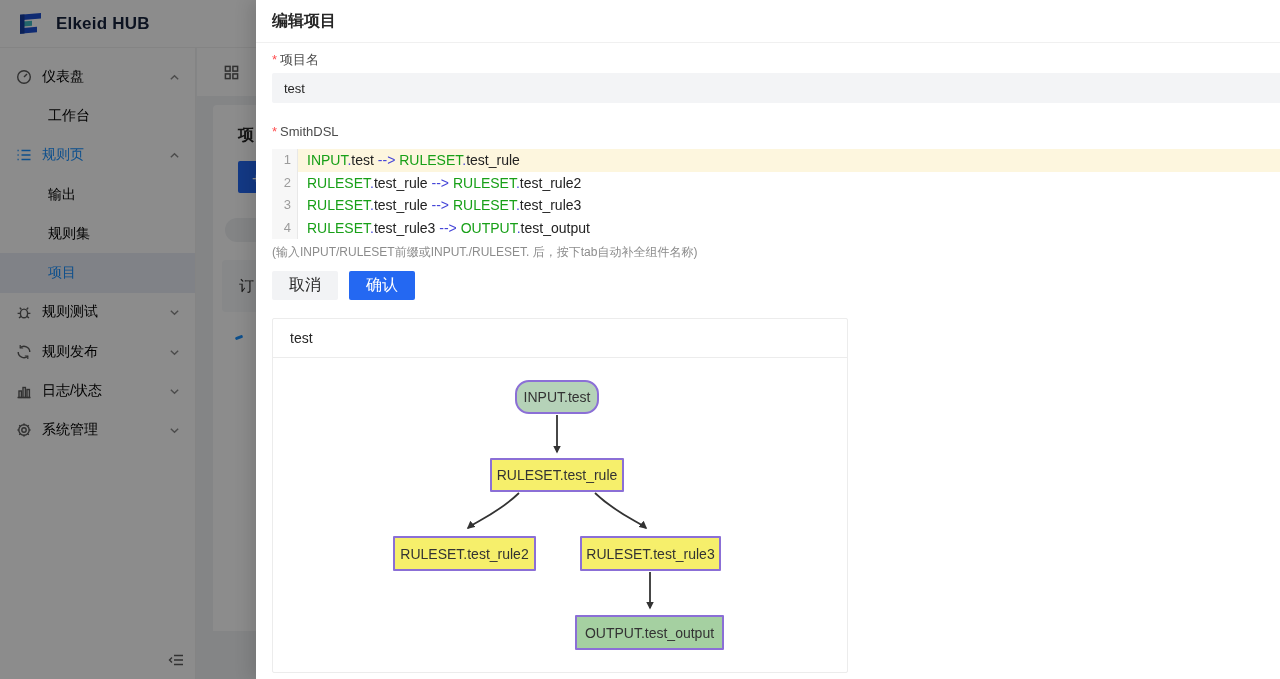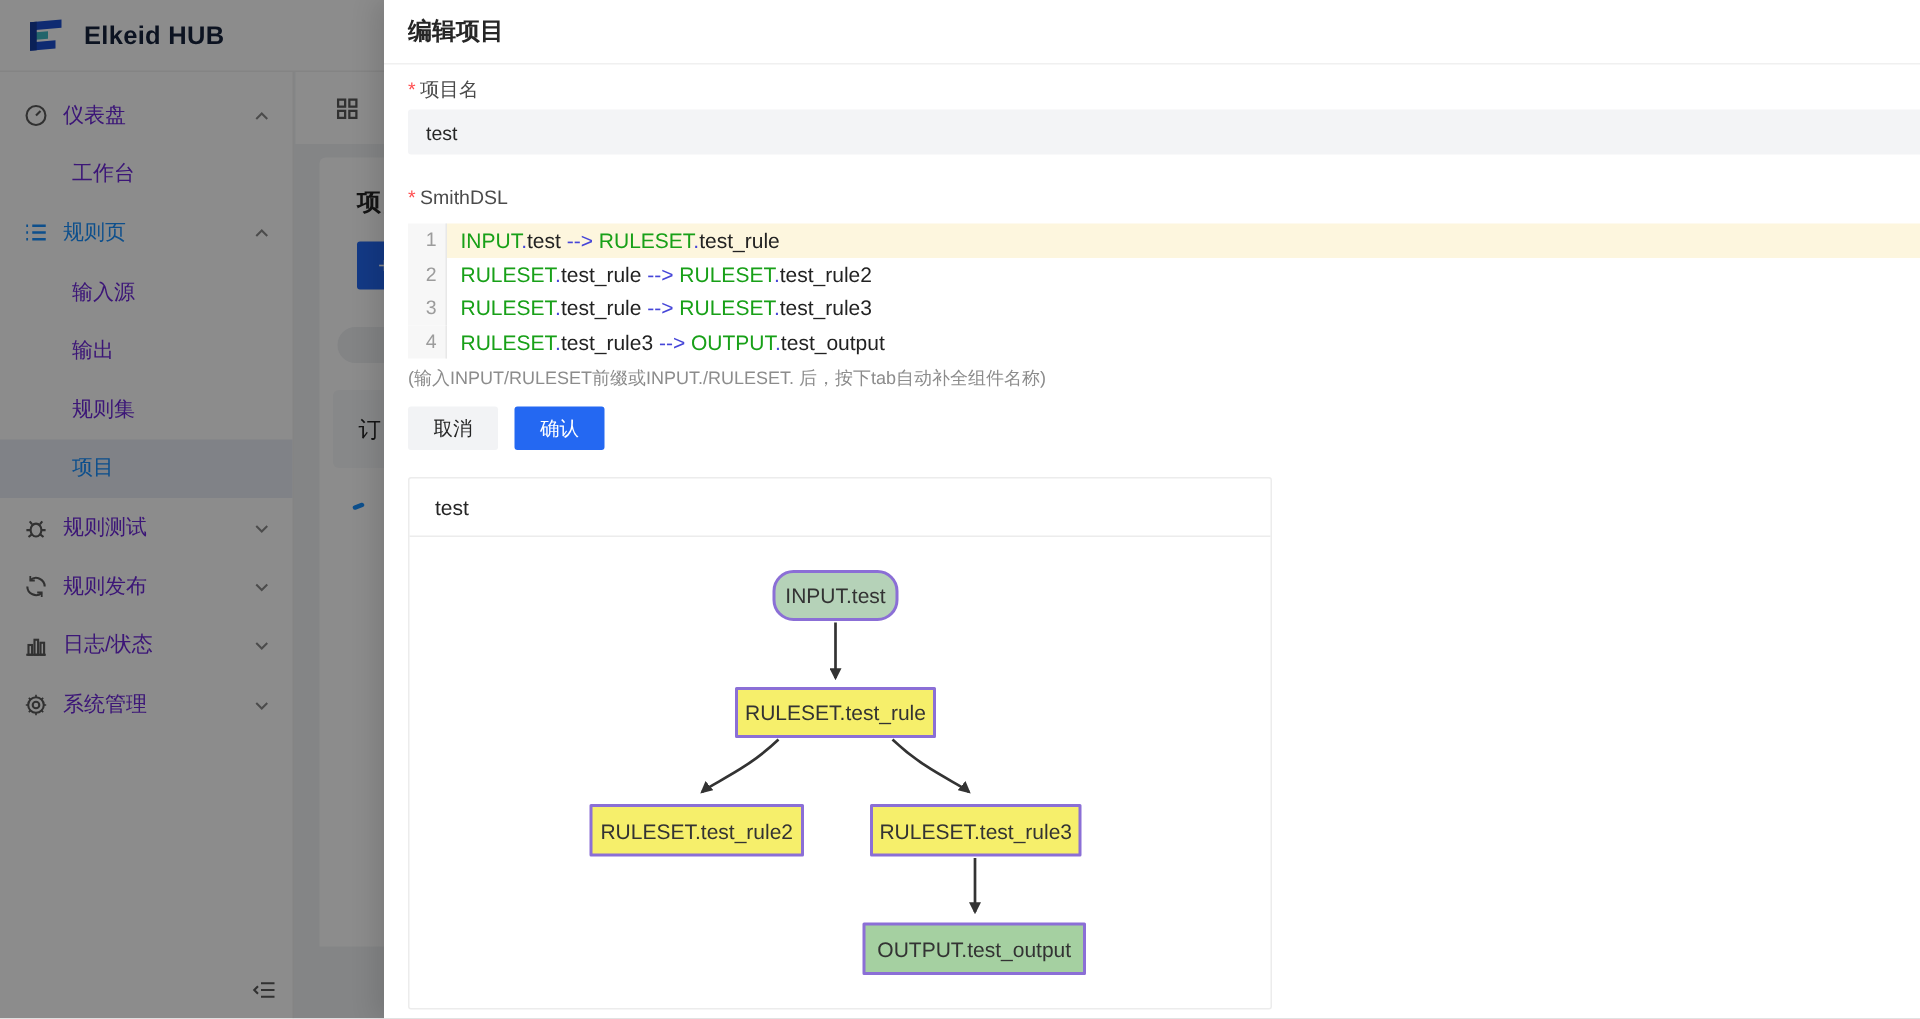--- a/index.html
+++ b/index.html
@@ -5,21 +5,21 @@
   * { margin:0; padding:0; box-sizing:border-box; }
   html,body { width:1280px; height:679px; overflow:hidden; font-family:"Liberation Sans","DejaVu Sans",sans-serif; background:#fff; }
   .stage { position:relative; width:1280px; height:679px; overflow:hidden; }
 
   
   .app { position:absolute; inset:0; background:#f0f2f5; }
   .app-header { position:absolute; left:0; top:0; width:100%; height:48px; background:#fff; border-bottom:1px solid #f0f0f0; display:flex; align-items:center; padding-left:18px; }
   .logo { width:28px; height:26px; margin-right:10px; }
   .app-title { font-size:17px; font-weight:700; color:#17233d; letter-spacing:.2px; }
   .sidebar { position:absolute; left:0; top:48px; width:196px; height:631px; background:#fff; border-right:1px solid #f0f0f0; padding-top:9px; }
-  .menu-row { height:39.3px; display:flex; align-items:center; padding:0 16px; font-size:14px; color:#6d28d9; cursor:pointer; position:relative; }
+  .menu-row { height:39.3px; display:flex; align-items:center; padding:0 16px; font-size:14px; color:#000000; cursor:pointer; position:relative; }
   .menu-row .mi { width:16px; height:16px; margin-right:10px; flex:0 0 16px; display:flex; align-items:center; justify-content:center; }
   .menu-row.child { padding-left:48px; }
   .menu-row .chev { margin-left:auto; width:10px; height:10px; }
   .menu-row.blue { color:var(--menu-blue); }
   .menu-row.selected { background:#e9edf6; color:var(--menu-blue); }
   .mi svg, .chev svg { display:block; }
   .collapse-trigger { position:absolute; left:165px; bottom:8px; width:22px; height:22px; display:flex; align-items:center; justify-content:center; }
 
   
   .content-toolbar { position:absolute; left:197px; top:48px; width:59px; height:48px; background:#fff; }
@@ -48,21 +48,21 @@
   .code-row { display:flex; line-height:22.5px; font-size:14px; }
   .gutter { width:26px; background:#f7f7f7; border-right:1px solid #e8e8e8; color:#9c9c9c; text-align:right; padding-right:6px; font-size:13px; flex:0 0 26px; }
   .code-line { flex:1; padding-left:9px; color:#222; white-space:pre; }
   .code-row.active .code-line { background:var(--active-line); }
   .tok-kw { color:var(--kw-green); }
   .tok-op, .tok-ar { color:var(--arrow-blue); }
 
   .dsl-hint { margin-top:5px; font-size:12px; color:#8c8c8c; }
 
   .btn-row { margin-top:10px; display:flex; }
-  .btn { height:29px; padding:0 17px; font-size:13px; border-radius:2px; border:none; cursor:pointer; font-family:inherit; }
+  .btn { height:29px; padding:0 17px; font-size:16px; border-radius:2px; border:none; cursor:pointer; font-family:inherit; }
   .btn-cancel { background:#f2f3f5; color:#262626; }
   .btn-confirm { background:var(--accent); color:#fff; margin-left:11px; }
 
   .preview-card { margin-top:18px; width:576px; border:1px solid #ececec; border-radius:2px; background:#fff; }
   .pc-header { height:39px; display:flex; align-items:center; padding:0 17px; font-size:14px; color:#262626; border-bottom:1px solid #ececec; }
   .pc-body { position:relative; height:314px; }
   .flow-svg { position:absolute; inset:0; }
   .flow-node { position:absolute; display:flex; align-items:center; justify-content:center; border:2px solid var(--node-border); font-size:14px; color:#333; border-radius:1px; }
   .flow-node.input  { background:var(--node-input); }
   .flow-node.ruleset{ background:var(--node-ruleset); }
@@ -110,23 +110,20 @@
               <path d="M5.5 3.5 H14.5 M5.5 8 H14.5 M5.5 12.5 H14.5"></path>
               <path d="M1.5 3.5 h1.2 M1.5 8 h1.2 M1.5 12.5 h1.2"></path>
             </svg>
           </span>
           <span>规则页</span>
           <span class="chev">
             <svg width="11" height="11" viewBox="0 0 12 12" fill="none" stroke="#8a8a8a" stroke-width="1.5">
               <path d="M2 8 L6 4 L10 8"></path>
             </svg>
           </span>
-        </div>
-        <div class="menu-row child">
-          <span>输入源</span>
         </div>
         <div class="menu-row child">
           <span>输出</span>
         </div>
         <div class="menu-row child">
           <span>规则集</span>
         </div>
         <div class="menu-row child selected">
           <span>项目</span>
         </div>

